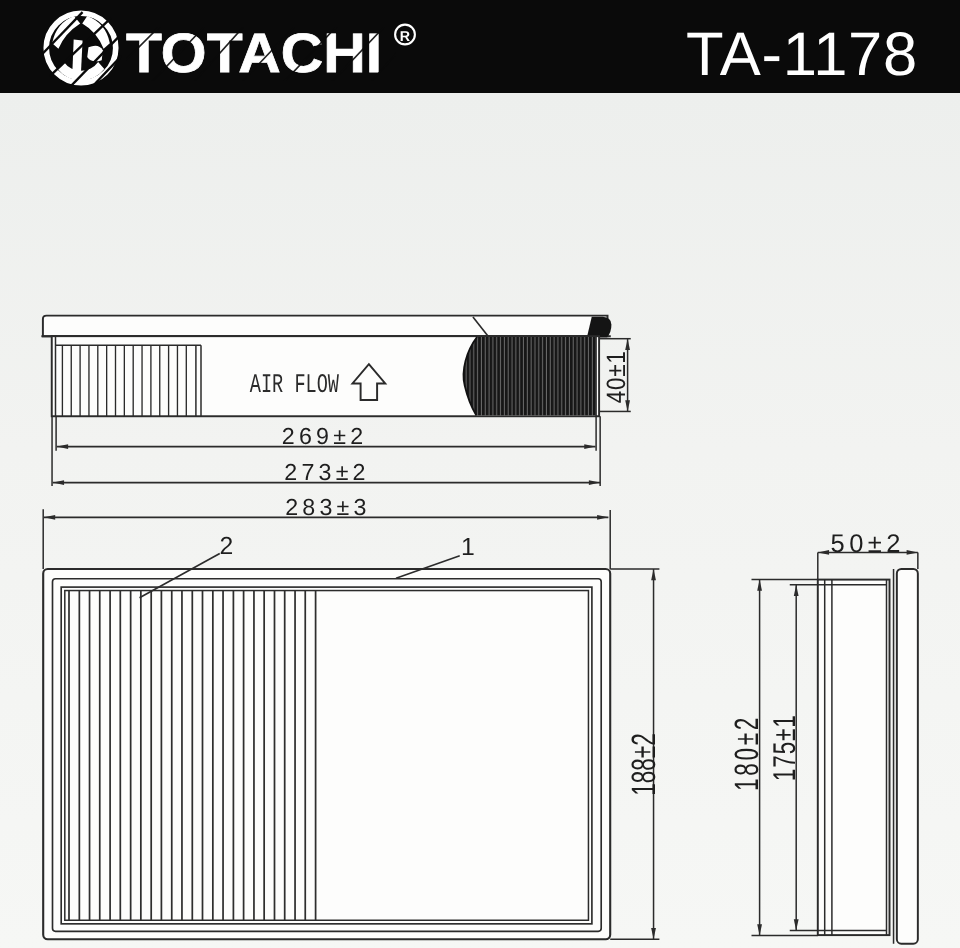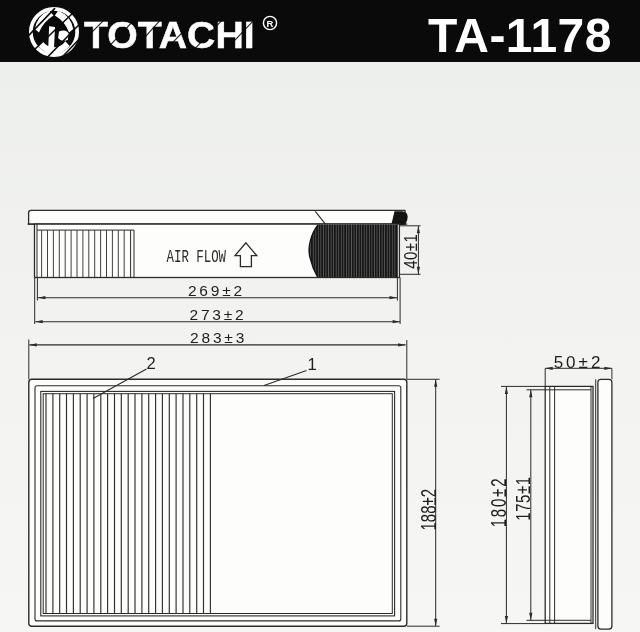--- a/index.html
+++ b/index.html
@@ -40,21 +40,21 @@
     <line x1="162" y1="38" x2="198" y2="-2"></line>
   </g>
 </svg>
 
 <svg class="abs" style="left:261px;top:14px;" width="18" height="18" viewBox="0 0 18 18">
   <circle cx="9" cy="9" r="6.6" fill="none" stroke="#fff" stroke-width="1.4"></circle>
   <text x="9" y="13" text-anchor="middle" font-size="9.5" font-weight="bold" fill="#fff" font-family="Liberation Sans">R</text>
 </svg>
 
 <div class="abs" style="left:380px;top:22px;width:232px;height:32px;color:#fff;
-  font-weight:bold;font-size:48px;line-height:28px;letter-spacing:0.5px;text-align:right;">TA-1178</div>
+  font-weight:normal;font-size:41px;line-height:28px;letter-spacing:0.5px;text-align:right;">TA-1178</div>
 
 <svg class="abs" style="left:0;top:0;" width="640" height="632" viewBox="0 0 640 632" font-family="Liberation Sans, sans-serif" fill="none">
   <defs>
     <pattern id="corr" width="2.55" height="4" patternUnits="userSpaceOnUse">
       <rect x="0" y="0" width="2.55" height="4" fill="#161616"></rect>
       <rect x="1.85" y="0" width="0.65" height="4" fill="#6e6e6e"></rect>
     </pattern>
   </defs>
 
   <g stroke="#2b2b2b" stroke-width="1.3">

